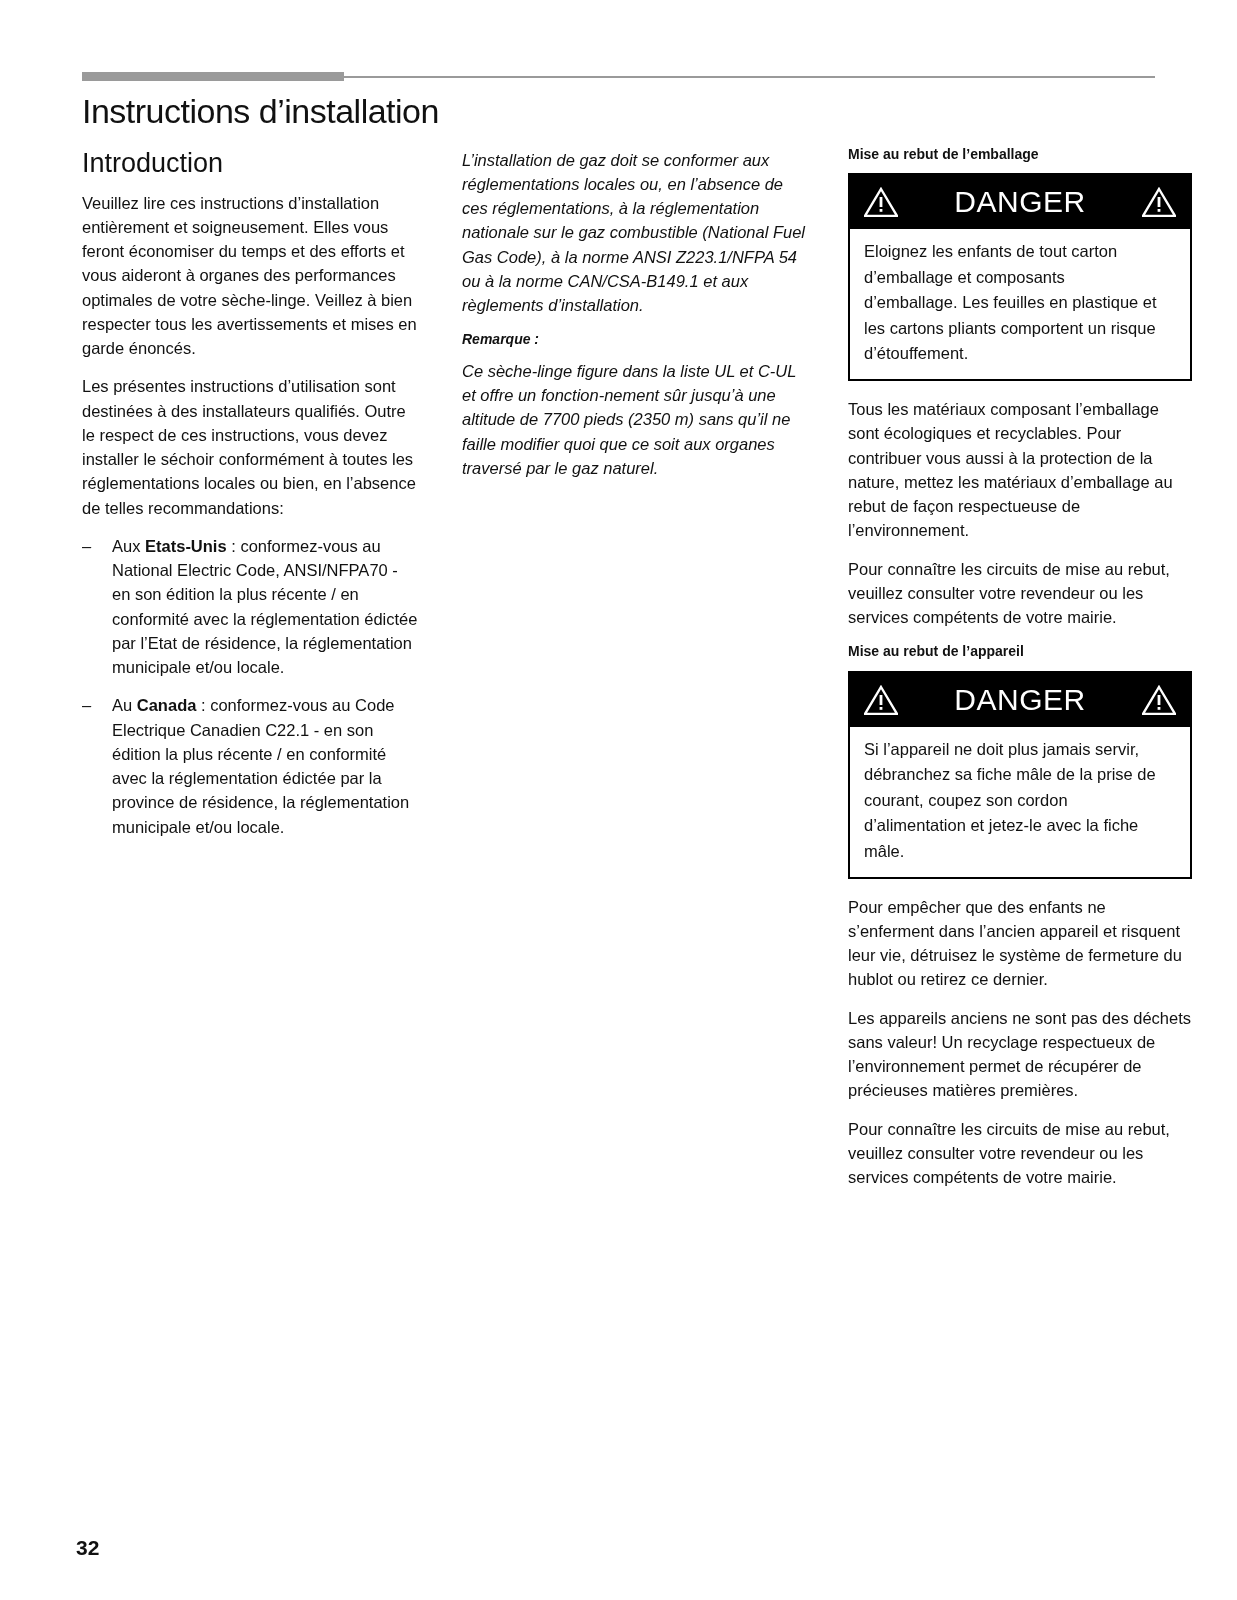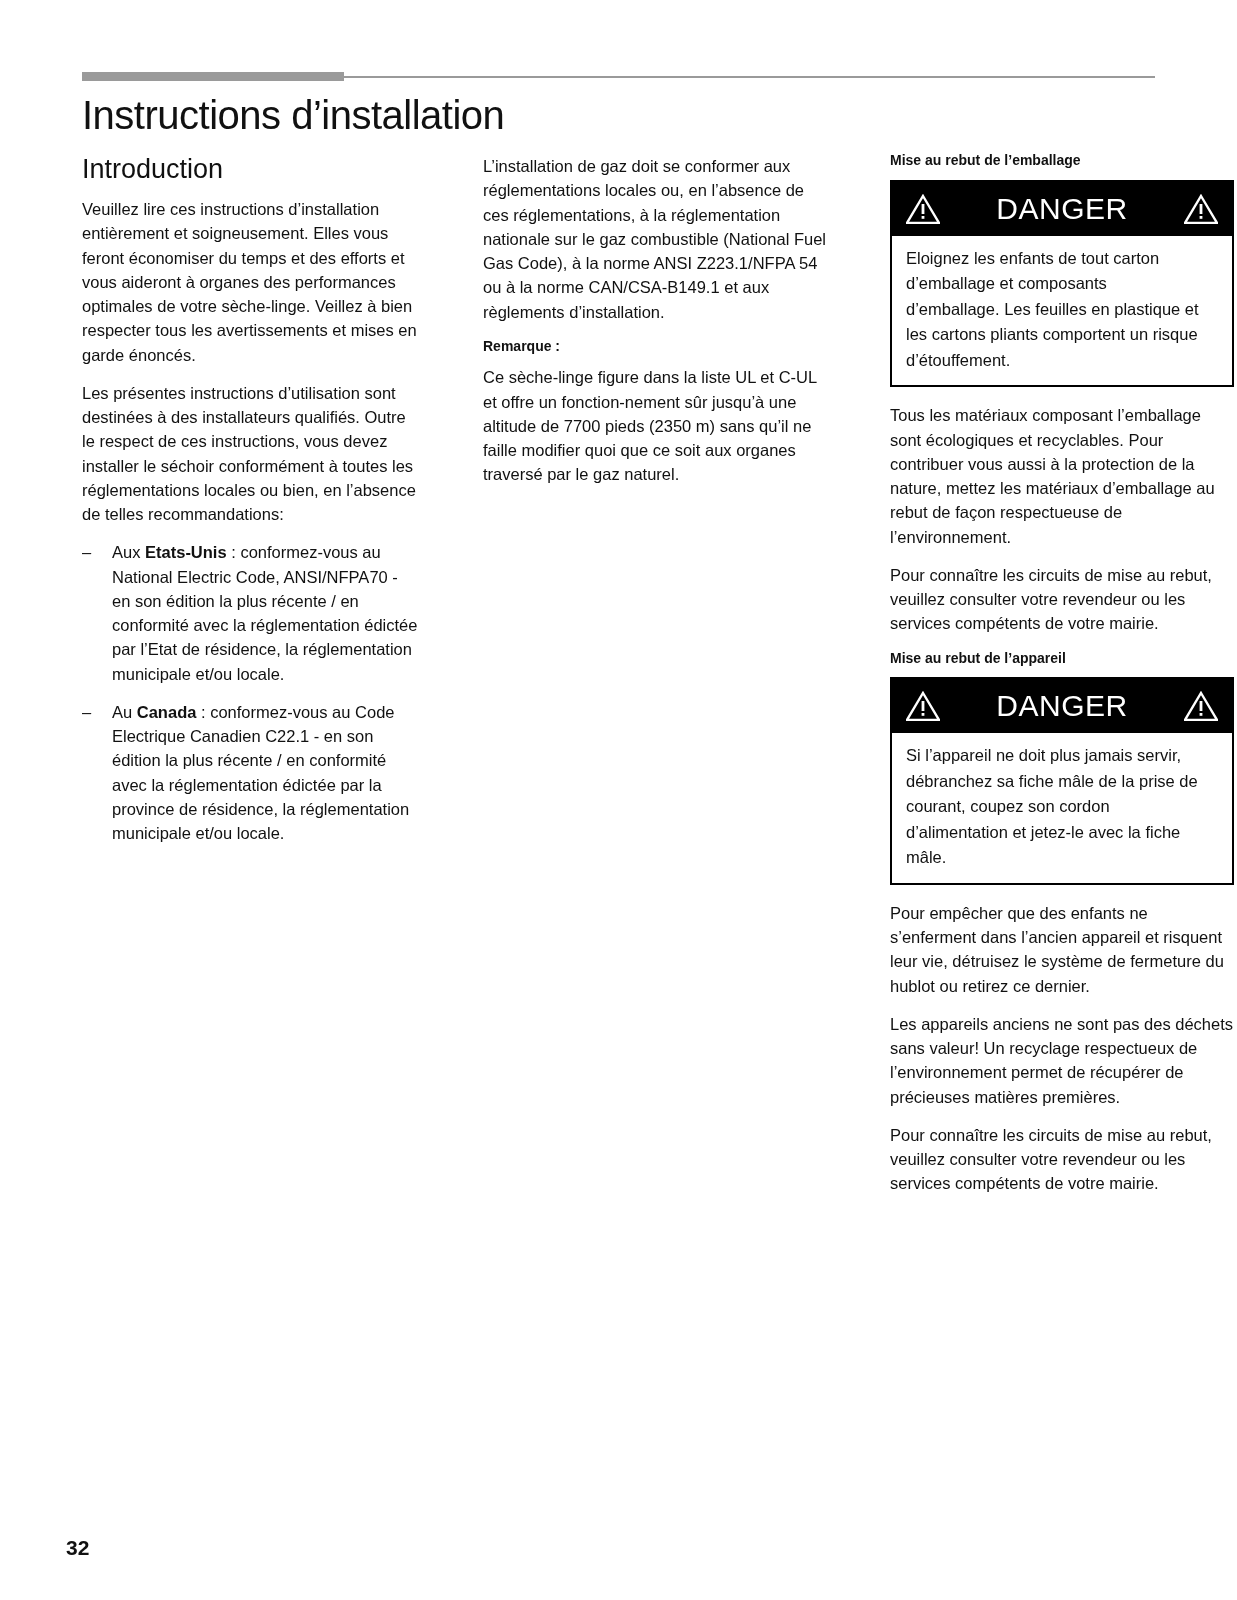--- a/index.html
+++ b/index.html
@@ -36,36 +36,36 @@
   }
   .rule-thick {
     position: absolute;
     left: 0;
     top: 0;
     width: 262px;
     height: 9px;
     background: #9a9a9a;
   }
   h1.doc-title {
-    font-size: 40px;
+    font-size: 34px;
     font-weight: normal;
     letter-spacing: -0.5px;
     margin: 10px 0 14px 0;
     line-height: 1.05;
   }
   .columns {
     display: flex;
-    gap: 63px;
+    gap: 42px;
     align-items: flex-start;
   }
   .col {
     width: 338px;
     flex: 0 0 338px;
   }
-  .col.mid { width: 344px; flex: 0 0 344px; }
+  .col.mid { width: 344px; flex: 0 0 344px; font-style: italic; }
   .col.right { width: 344px; flex: 0 0 344px; }
 
   h2.sec-title {
     font-size: 27px;
     font-weight: normal;
     margin: 4px 0 12px 0;
     line-height: 1.15;
   }
   h3.sub-title {
     font-size: 14px;
@@ -118,21 +118,21 @@
     flex: 0 0 34px;
     display: block;
   }
   .danger-body {
     padding: 10px 29px 12px 14px;
     font-size: 16.5px;
     line-height: 1.55;
   }
   .page-number {
     position: absolute;
-    left: 66px;
+    left: 76px;
     bottom: 40px;
     font-size: 21px;
     font-weight: bold;
     text-align: center;
   }
 </style>
 </head>
 <body>
 
 <div class="page">

